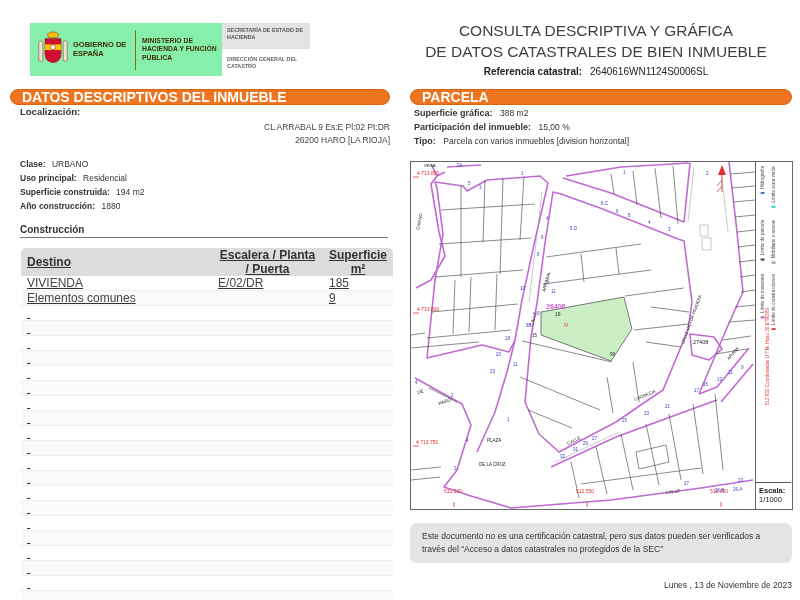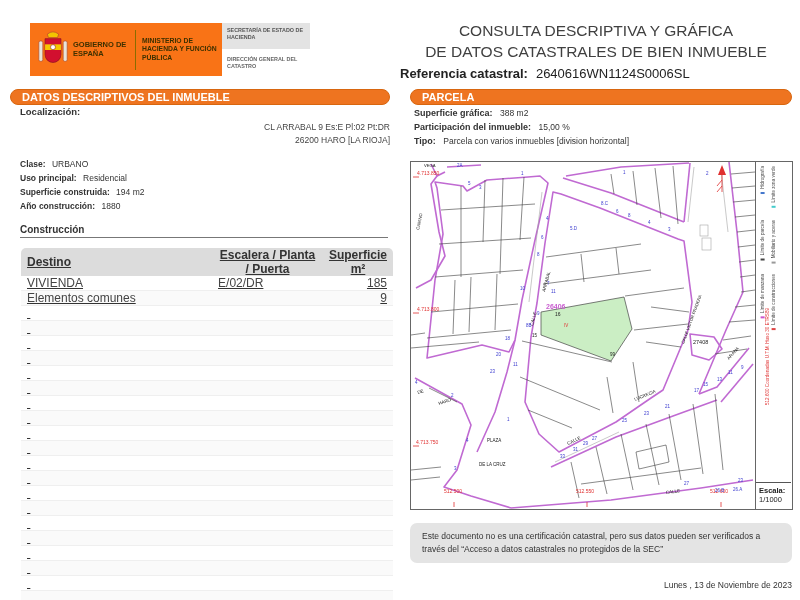--- a/index.html
+++ b/index.html
@@ -1,55 +1,55 @@
 <!DOCTYPE html>
 <html><head>
 <meta charset="utf-8">
 <style>
   html,body{margin:0;padding:0;background:#fff;}
   .page{position:relative;width:800px;height:600px;background:#fff;overflow:hidden;
         font-family:"Liberation Sans",sans-serif;color:#333;}
   
-  .gov-band{position:absolute;left:30px;top:23px;width:192px;height:53px;background:#f97316;
+  .gov-band{position:absolute;left:30px;top:23px;width:192px;height:53px;background:#86efac;
             display:flex;align-items:center;}
   .arms{width:34px;height:44px;margin-left:6px;flex:0 0 auto;}
   .gov-txt{font-weight:bold;font-size:7.5px;line-height:1.15;color:#3d3000;width:56px;margin-left:3px;}
   .gov-sep{width:1px;height:40px;background:#8a6d00;margin:0 6px;}
   .min-txt{font-weight:bold;font-size:6.8px;line-height:1.2;color:#3d3000;width:78px;}
   .sec-box{position:absolute;left:222px;top:23px;width:88px;height:26px;background:#e3e3e3;
            font-size:5.4px;font-weight:bold;color:#555;padding:4px 5px;box-sizing:border-box;line-height:1.3;}
   .dir-box{position:absolute;left:227px;top:56px;width:88px;font-size:5.4px;font-weight:bold;color:#666;line-height:1.3;}
   .doc-title{position:absolute;left:400px;top:20px;width:392px;text-align:center;
              font-size:15.5px;font-weight:normal;color:#404040;line-height:21px;}
-  .ref-line{position:absolute;left:400px;top:66px;width:392px;text-align:left;font-size:13px;color:#222;}
+  .ref-line{position:absolute;left:400px;top:66px;width:392px;text-align:center;font-size:10px;color:#222;}
   .ref-line b{margin-right:8px;}
   
   .bar{position:absolute;height:16px;background:#ee7420;border:1px solid #d8660f;border-radius:8px;
-       color:#fff;font-weight:bold;font-size:11px;line-height:15px;padding-left:11px;box-sizing:border-box;}
+       color:#fff;font-weight:bold;font-size:14px;line-height:15px;padding-left:11px;box-sizing:border-box;}
   .bar-left{left:10px;top:89px;width:380px;}
   .bar-right{left:410px;top:89px;width:382px;}
   
   .lcol{position:absolute;left:20px;top:106px;width:370px;font-size:8.5px;}
   .lbl{font-weight:bold;color:#333;}
   .loc-title{font-size:9.5px;font-weight:bold;margin-bottom:4px;}
   .addr{line-height:13px;color:#444;text-align:right;}
   .fields{margin-top:10px;}
   .frow{line-height:14px;}
   .frow .lbl{margin-right:4px;}
   .constr-title{font-size:10px;font-weight:bold;margin-top:11px;border-bottom:1.5px solid #777;
                 padding-bottom:2px;width:368px;}
   table.constr{border-collapse:collapse;width:374px;margin-top:9px;font-size:12px;
                border:1px solid #e2e2e2;border-radius:6px;overflow:hidden;text-decoration:underline;}
   .constr thead th{background:#dcdcdc;font-weight:bold;color:#333;height:13px;padding:0 6px;}
   .constr th:nth-child(1){text-align:left;width:52%;}
   .constr th:nth-child(2){text-align:center;width:30%;}
   .constr th:nth-child(3){text-align:center;width:18%;}
   .constr td{height:10px;padding:0 6px;border-bottom:1px solid #efefef;color:#444;}
   .constr td:nth-child(2){text-align:left;}
-  .constr td:nth-child(3){text-align:right;}
+  .constr td:nth-child(3){text-align:left;}
   .constr tr:nth-child(even) td{background:#fafafa;}
   
   .rcol{position:absolute;left:414px;top:106px;width:378px;font-size:8.5px;}
   .rrow{line-height:14px;}
   .rrow .lbl{font-size:9px;margin-right:5px;}
   
   .mapbox{position:absolute;left:410px;top:161px;width:381px;height:347px;border:1px solid #666;
           display:flex;background:#fff;box-sizing:content-box;}
   .mapsvg{width:344px;height:347px;display:block;}
   .strip{position:relative;width:36px;height:347px;border-left:1px solid #666;box-sizing:border-box;}

